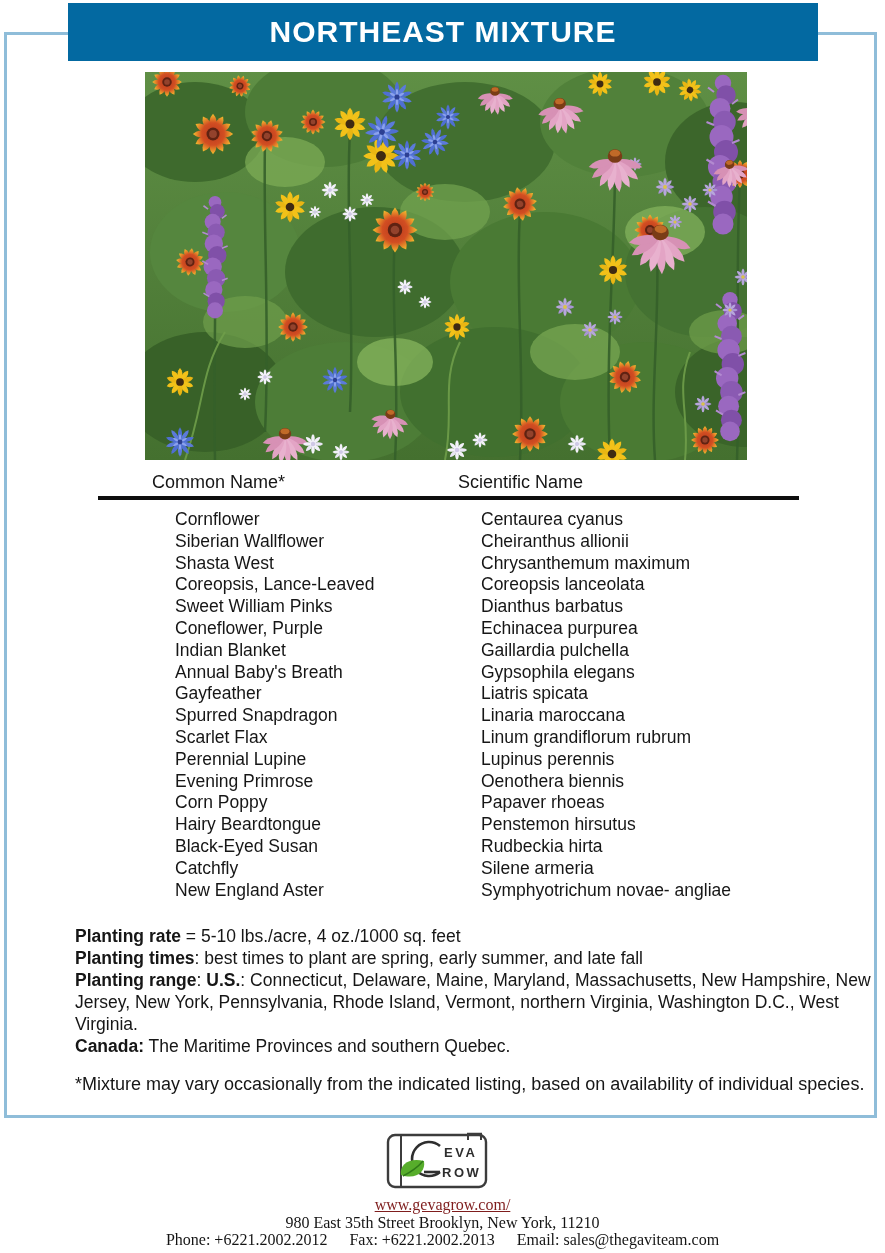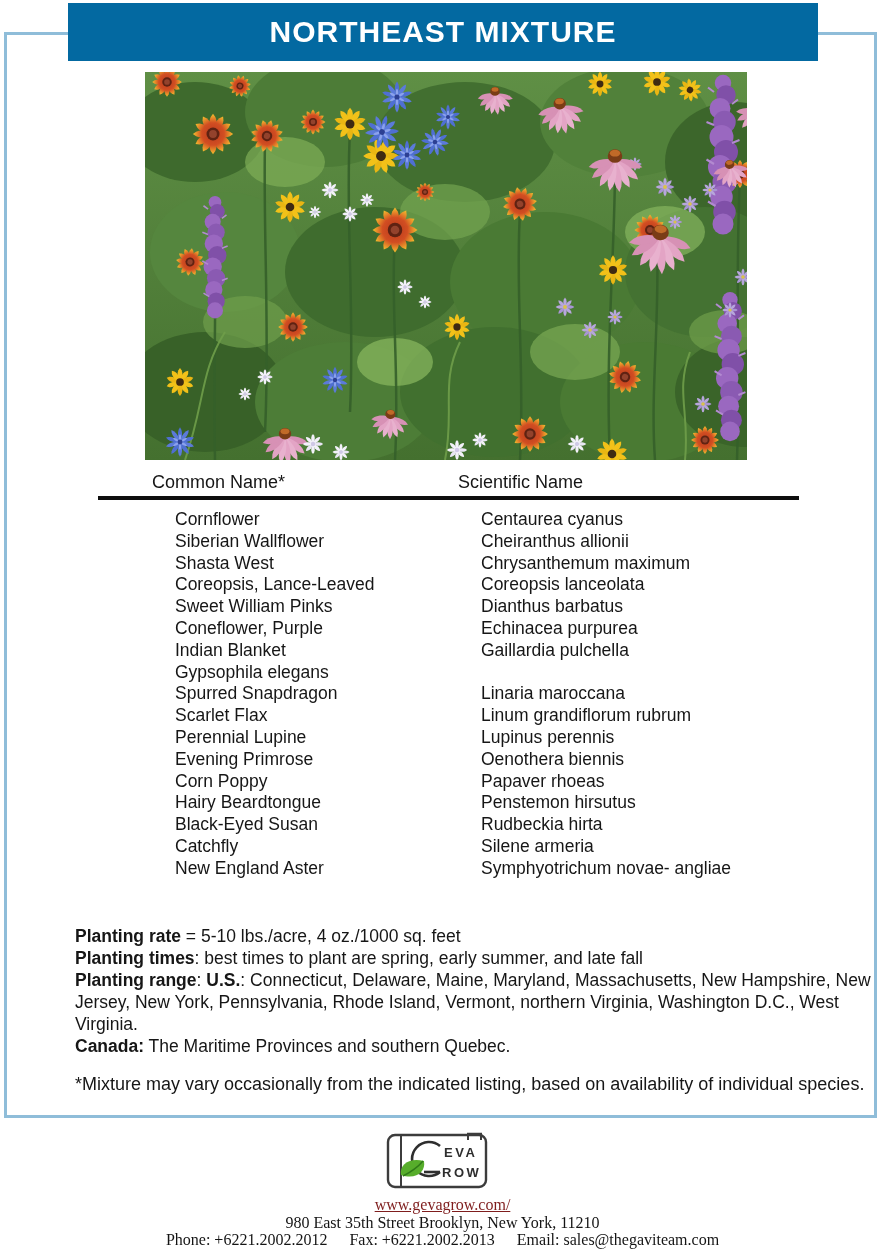--- a/index.html
+++ b/index.html
@@ -313,21 +313,26 @@
     </div>
   <div class="row">
       <span class="cell-common">Coneflower, Purple</span>
       <span>Echinacea purpurea</span>
     </div>
   <div class="row">
       <span class="cell-common">Indian Blanket</span>
       <span>Gaillardia pulchella</span>
     </div>
   <div class="row">
+      <span class="cell-common">Annual Baby's Breath</span>
       <span>Gypsophila elegans</span>
+    </div>
+  <div class="row">
+      <span class="cell-common">Gayfeather</span>
+      <span>Liatris spicata</span>
     </div>
   <div class="row">
       <span class="cell-common">Spurred Snapdragon</span>
       <span>Linaria maroccana</span>
     </div>
   <div class="row">
       <span class="cell-common">Scarlet Flax</span>
       <span>Linum grandiflorum rubrum</span>
     </div>
   <div class="row">

